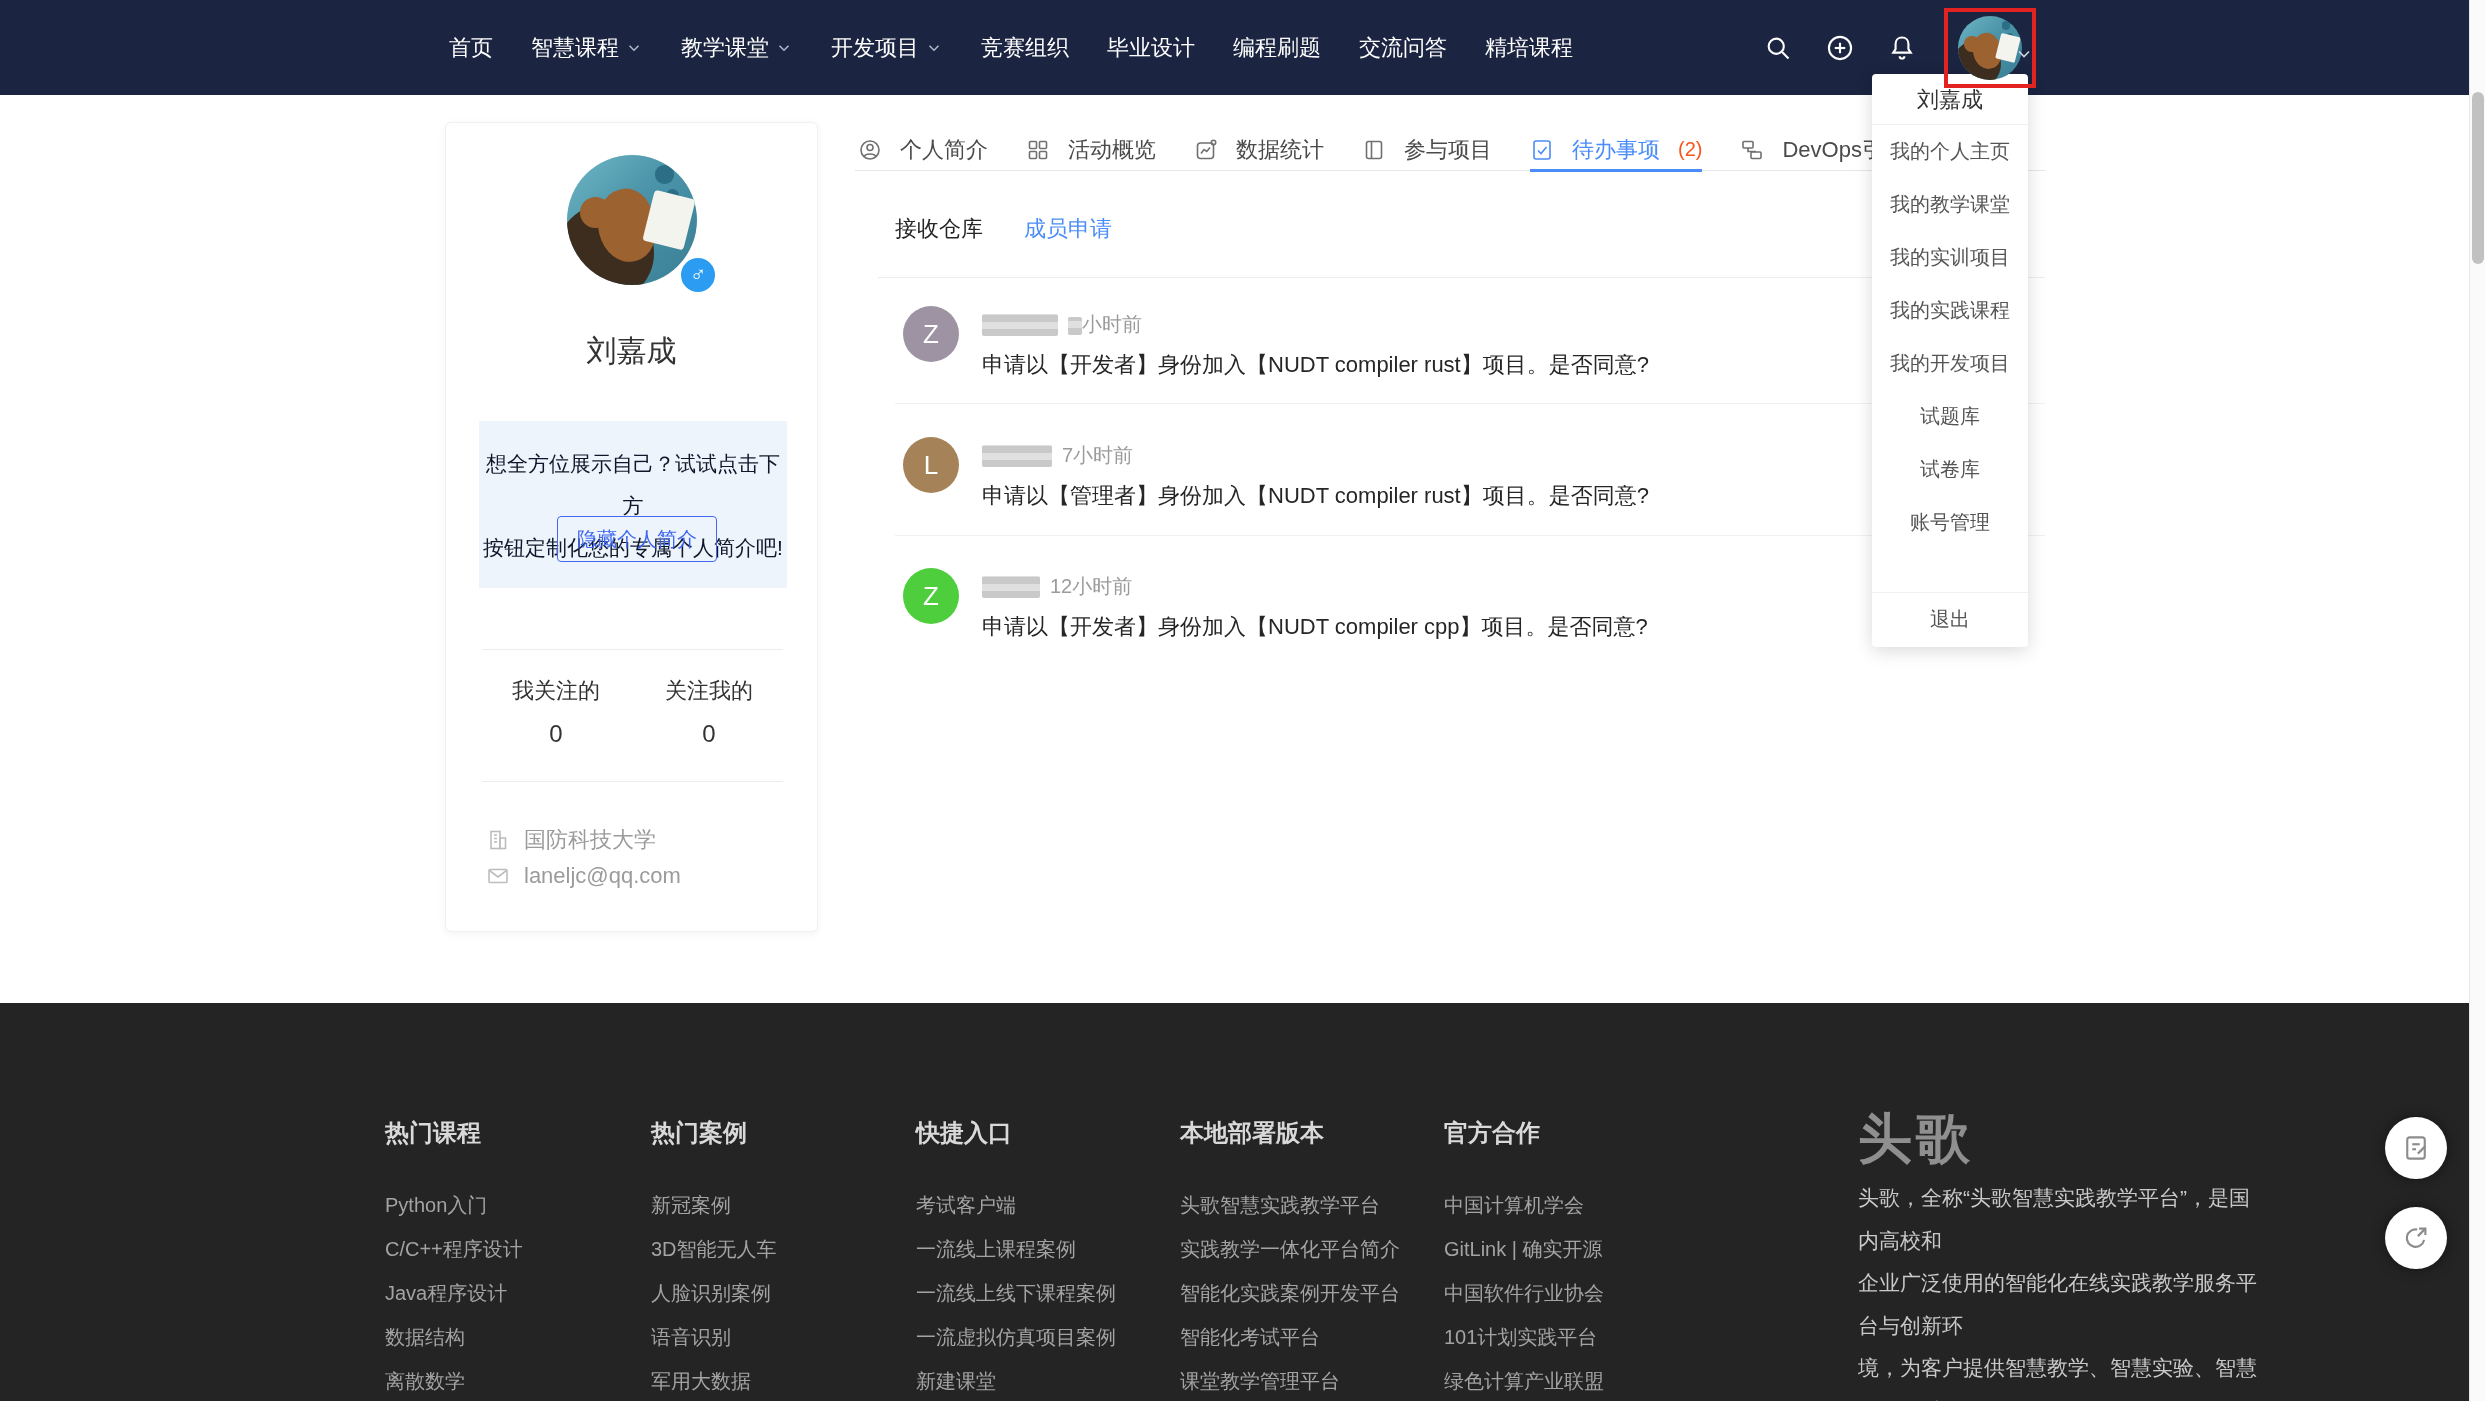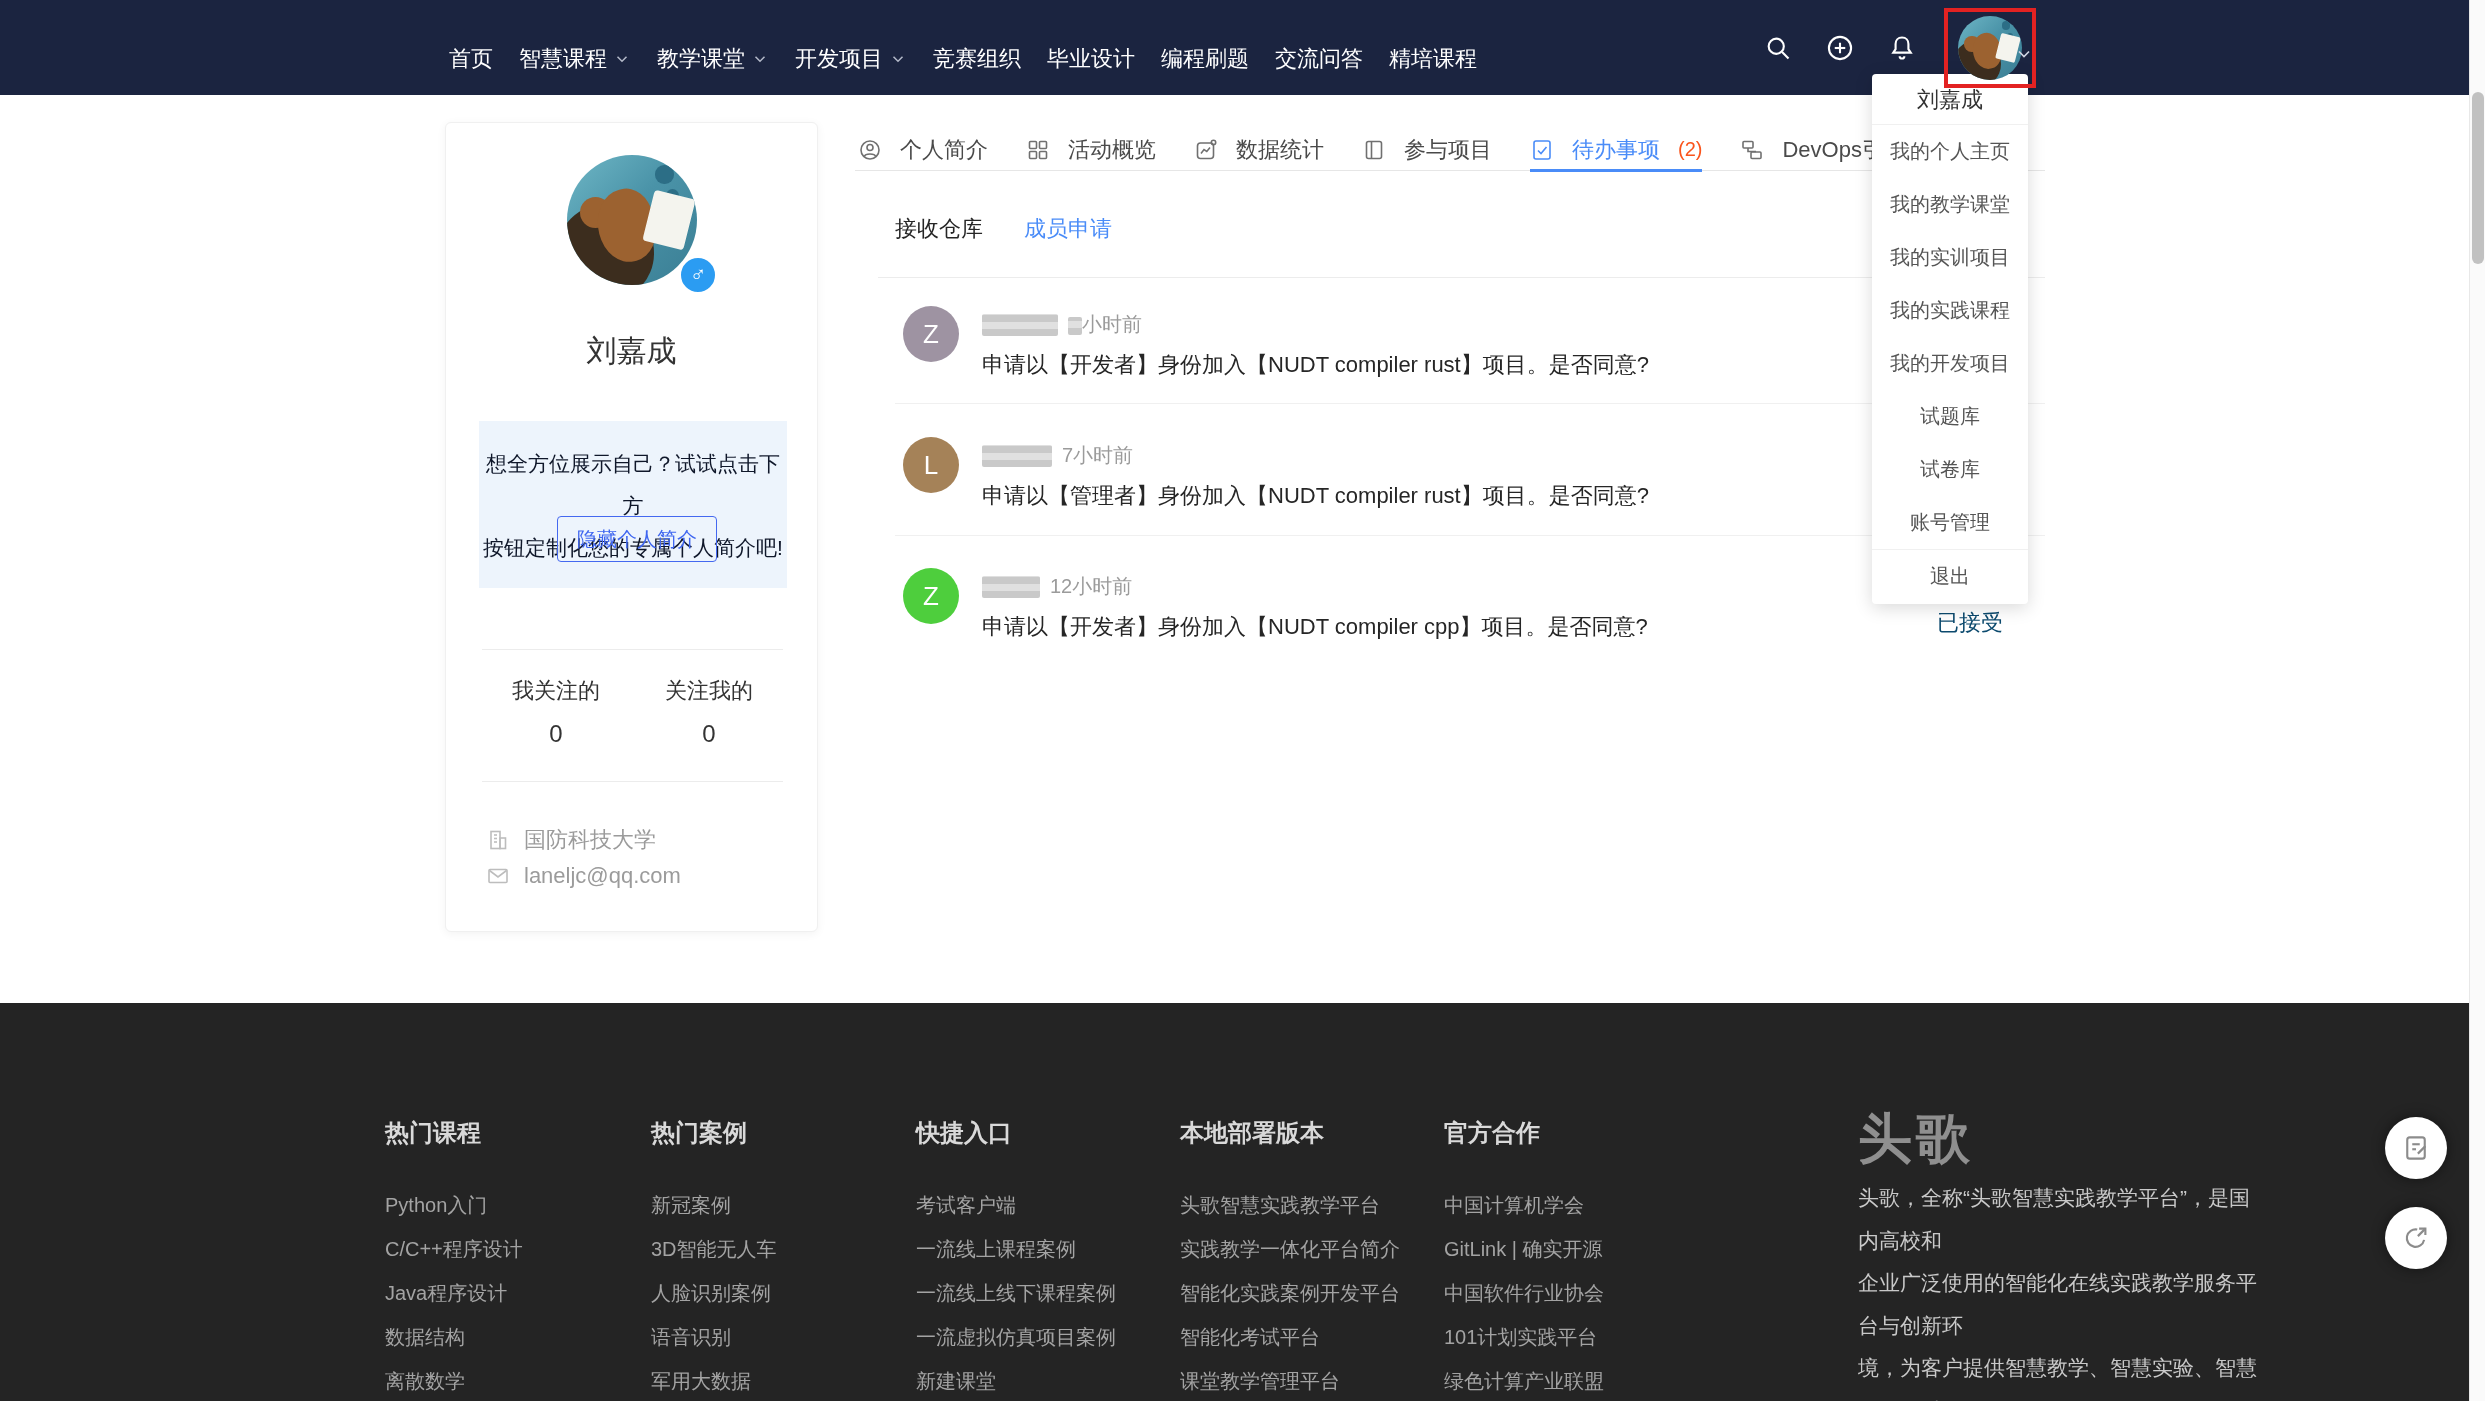--- a/index.html
+++ b/index.html
@@ -2,21 +2,21 @@
 <html><head>
 <meta charset="utf-8">
 <style>
   * { box-sizing: border-box; }
   html,body { margin:0; padding:0; background:#fff; }
   body { font-family:"Liberation Sans","DejaVu Sans",sans-serif; }
   #page { position:relative; width:2485px; height:1401px; overflow:hidden; background:#fff; }
 
   
   .navbar { position:absolute; left:0; top:0; width:2469px; height:95px; background:#1b2440; z-index:10; }
-  .nav-items { position:absolute; left:449px; top:11px; height:95px; display:flex; gap:26px; align-items:center; }
+  .nav-items { position:absolute; left:449px; top:0; height:95px; display:flex; gap:38px; align-items:center; }
   .nav-item { color:#fff; font-size:22px; font-weight:500; white-space:nowrap; display:flex; align-items:center; cursor:pointer; }
   .nav-caret { margin-left:6px; opacity:.85; }
   .nav-icons { position:absolute; left:1764px; top:0; height:95px; display:flex; gap:34px; align-items:center; }
   .nav-icon { width:28px; height:28px; }
   .avatar-box { position:absolute; left:1944px; top:8px; width:92px; height:80px; border:4px solid #e32222; display:flex; align-items:center; justify-content:center; z-index:60; }
   .chevron-sm { position:absolute; left:66px; top:32px; }
 
   
   .avatar-art { position:relative; border-radius:50%; overflow:hidden;
     background: linear-gradient(135deg,#6fb7c6 0%,#4a93a8 45%,#3a7e94 100%); }
@@ -26,21 +26,21 @@
   .aa-chair { left:-8%; top:38%; width:75%; height:75%; border-radius:50%; background:#3c2d1e; }
   .aa-ear { left:10%; top:32%; width:24%; height:24%; border-radius:50%; background:#9c6230; }
   .aa-body { left:24%; top:26%; width:44%; height:56%; border-radius:55% 45% 50% 50%; background:#9c6230; transform:rotate(-14deg); }
   .aa-paper { right:6%; top:30%; width:32%; height:40%; background:#f4f4ee; transform:rotate(14deg); border-radius:8%; }
 
   
   .user-menu { position:absolute; left:1872px; top:74px; width:156px; background:#fff; border-radius:4px;
     box-shadow:0 4px 18px rgba(0,0,0,.15); z-index:55; padding-bottom:2px; }
   .um-name { height:51px; line-height:51px; text-align:center; font-size:22px; color:#333; border-bottom:1px solid #f0f0f0; }
   .um-item { height:53px; line-height:53px; text-align:center; font-size:20px; color:#555; cursor:pointer; }
-  .um-logout { height:53px; line-height:53px; text-align:center; font-size:20px; color:#555; border-top:1px solid #f0f0f0; cursor:pointer; }
+  .um-logout { height:53px; line-height:53px; text-align:center; font-size:20px; color:#555; border-top:1px solid #f0f0f0; cursor:pointer;margin-top:43px; }
 
   
   .profile-card { position:absolute; left:445px; top:122px; width:373px; height:810px; background:#fff;
     border:1px solid #f0f0f0; border-radius:6px; box-shadow:0 2px 10px rgba(0,0,0,.05); }
   .profile-avatar { position:absolute; left:121px; top:32px; width:130px; height:130px; }
   .gender-badge { position:absolute; left:232px; top:132px; width:40px; height:40px; border-radius:50%; background:#2b9cf2;
     border:3px solid #fff; color:#fff; font-size:22px; display:flex; align-items:center; justify-content:center; }
   .profile-name { position:absolute; left:0; top:208px; width:100%; text-align:center; font-size:30px; font-weight:500; color:#333; }
   .bio-box { position:absolute; left:33px; top:298px; width:308px; height:167px; background:#edf4fc; }
   .bio-text { margin:22px 0 0; text-align:center; font-size:21px; line-height:42px; color:#0f172a; }

